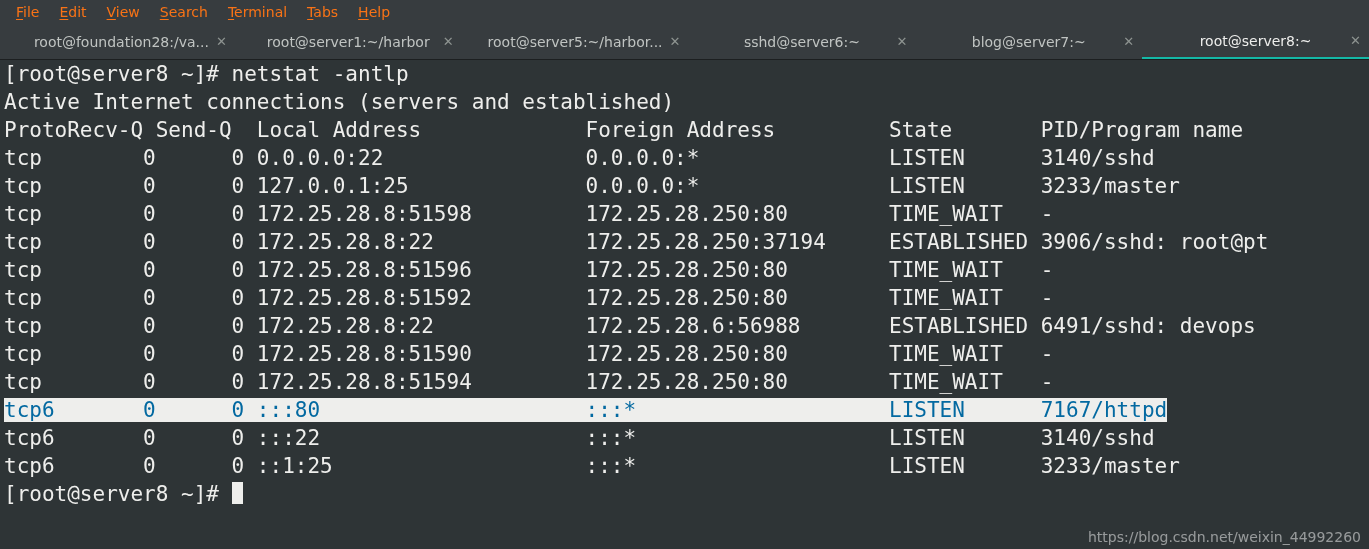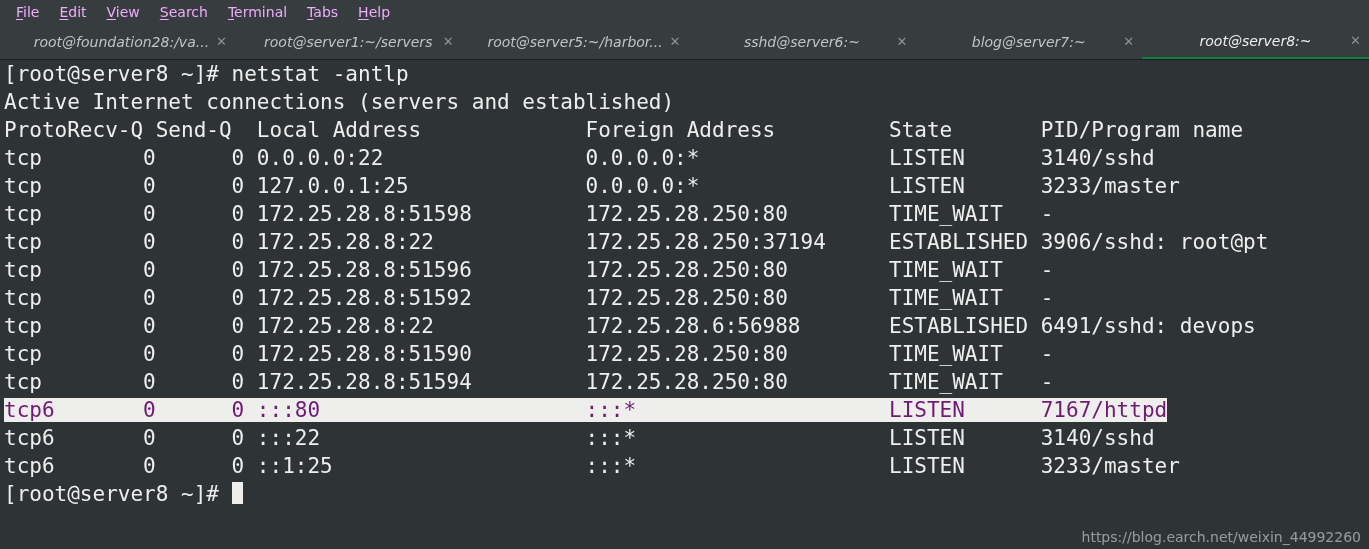--- a/index.html
+++ b/index.html
@@ -13,21 +13,21 @@
     overflow: hidden;
   }
   .menubar {
     height: 24px;
     background: #373c3f;
     display: flex;
     align-items: center;
     padding: 0 6px;
     font-family: "DejaVu Sans", "Liberation Sans", sans-serif;
     font-size: 14px;
-    color: #f0abfc;
+    color: #f97316;
   }
   .menubar .menu-item {
     padding: 2px 10px;
     cursor: default;
   }
   .menu-underline { text-decoration: underline; text-underline-offset: 2px; }
   .tabbar {
     height: 36px;
     background: #373c3f;
     display: flex;
@@ -45,42 +45,41 @@
     justify-content: center;
     position: relative;
     min-width: 0;
     padding: 0 18px;
     white-space: nowrap;
   }
   .tab .tab-label {
     overflow: hidden;
     text-overflow: ellipsis;
     max-width: 180px;
-    font-style: italic;
   }
   .tab.active {
     color: #eeeeec;
-    border-bottom: 2px solid #15803d;
+    border-bottom: 2px solid #14b8a6;
   }
   .tab .close {
     position: absolute;
     right: 8px;
     font-size: 13px;
     color: #8e9491;
   }
   .terminal {
     padding: 0 2px 0 4px;
     white-space: pre;
     line-height: 28px;
     position: relative;
   }
   .prompt-line { white-space: pre; }
   .hl {
     background: #eeeeec;
-    color: #701a75;
+    color: #0369a1;
   }
   .cursor {
     display: inline-block;
     width: 11px;
     height: 22px;
     background: #eeeeec;
     vertical-align: -3px;
   }
   .watermark {
     position: absolute;
@@ -102,34 +101,34 @@
     <span class="menu-item"><span class="menu-underline">T</span>erminal</span>
     <span class="menu-item"><span class="menu-underline">T</span>abs</span>
     <span class="menu-item"><span class="menu-underline">H</span>elp</span>
   </div>
 <div class="tabbar" id="tabbar">
     <div class="tab">
       <span class="tab-label">root@foundation28:/va...</span>
       <span class="close">✕</span>
     </div>
     <div class="tab">
-      <span class="tab-label">root@server1:~/servers</span>
+      <span class="tab-label">root@server1:~/harbor</span>
       <span class="close">✕</span>
     </div>
     <div class="tab">
       <span class="tab-label">root@server5:~/harbor...</span>
       <span class="close">✕</span>
     </div>
     <div class="tab">
       <span class="tab-label">sshd@server6:~</span>
       <span class="close">✕</span>
     </div>
     <div class="tab">
       <span class="tab-label">blog@server7:~</span>
       <span class="close">✕</span>
     </div>
     <div class="tab active">
       <span class="tab-label">root@server8:~</span>
       <span class="close">✕</span>
     </div>
   </div>
 <div class="terminal" id="terminal"><div class="prompt-line">[root@server8 ~]# netstat -antlp</div><div class="prompt-line">Active Internet connections (servers and established)</div><div class="prompt-line">ProtoRecv-Q Send-Q  Local Address             Foreign Address         State       PID/Program name</div><div class="prompt-line">tcp        0      0 0.0.0.0:22                0.0.0.0:*               LISTEN      3140/sshd</div><div class="prompt-line">tcp        0      0 127.0.0.1:25              0.0.0.0:*               LISTEN      3233/master</div><div class="prompt-line">tcp        0      0 172.25.28.8:51598         172.25.28.250:80        TIME_WAIT   -</div><div class="prompt-line">tcp        0      0 172.25.28.8:22            172.25.28.250:37194     ESTABLISHED 3906/sshd: root@pt</div><div class="prompt-line">tcp        0      0 172.25.28.8:51596         172.25.28.250:80        TIME_WAIT   -</div><div class="prompt-line">tcp        0      0 172.25.28.8:51592         172.25.28.250:80        TIME_WAIT   -</div><div class="prompt-line">tcp        0      0 172.25.28.8:22            172.25.28.6:56988       ESTABLISHED 6491/sshd: devops</div><div class="prompt-line">tcp        0      0 172.25.28.8:51590         172.25.28.250:80        TIME_WAIT   -</div><div class="prompt-line">tcp        0      0 172.25.28.8:51594         172.25.28.250:80        TIME_WAIT   -</div><div class="prompt-line"><span class="hl">tcp6       0      0 :::80                     :::*                    LISTEN      7167/httpd</span></div><div class="prompt-line">tcp6       0      0 :::22                     :::*                    LISTEN      3140/sshd</div><div class="prompt-line">tcp6       0      0 ::1:25                    :::*                    LISTEN      3233/master</div><div class="prompt-line">[root@server8 ~]# <span class="cursor"></span></div></div>
-<div class="watermark">https://blog.earch.net/weixin_44992260</div>
+<div class="watermark">https://blog.csdn.net/weixin_44992260</div>
 
 </body></html>

